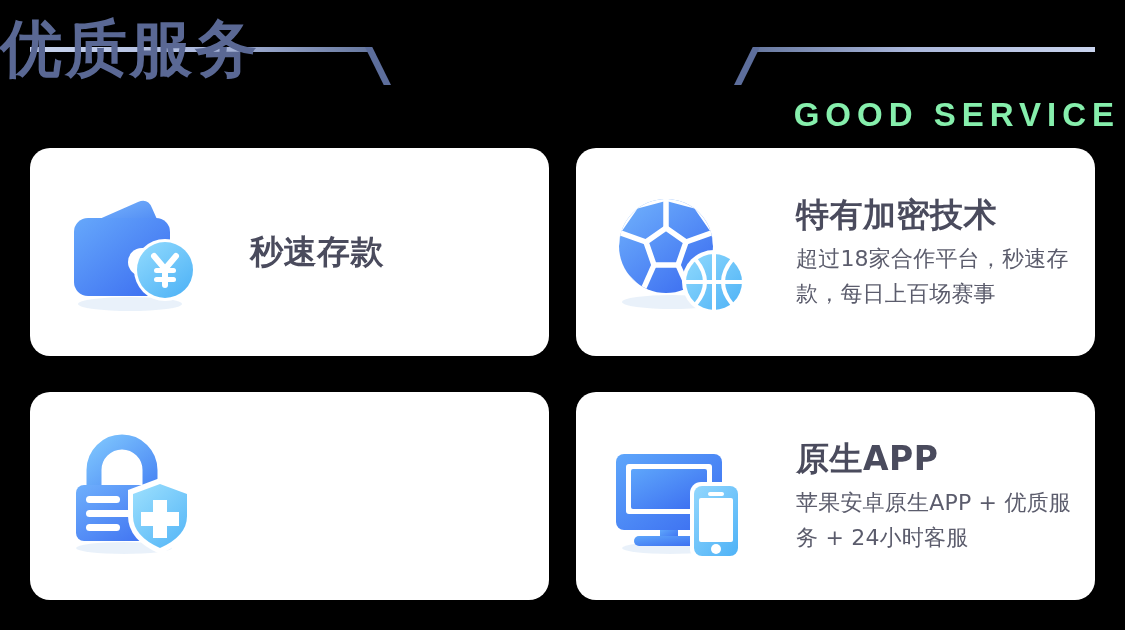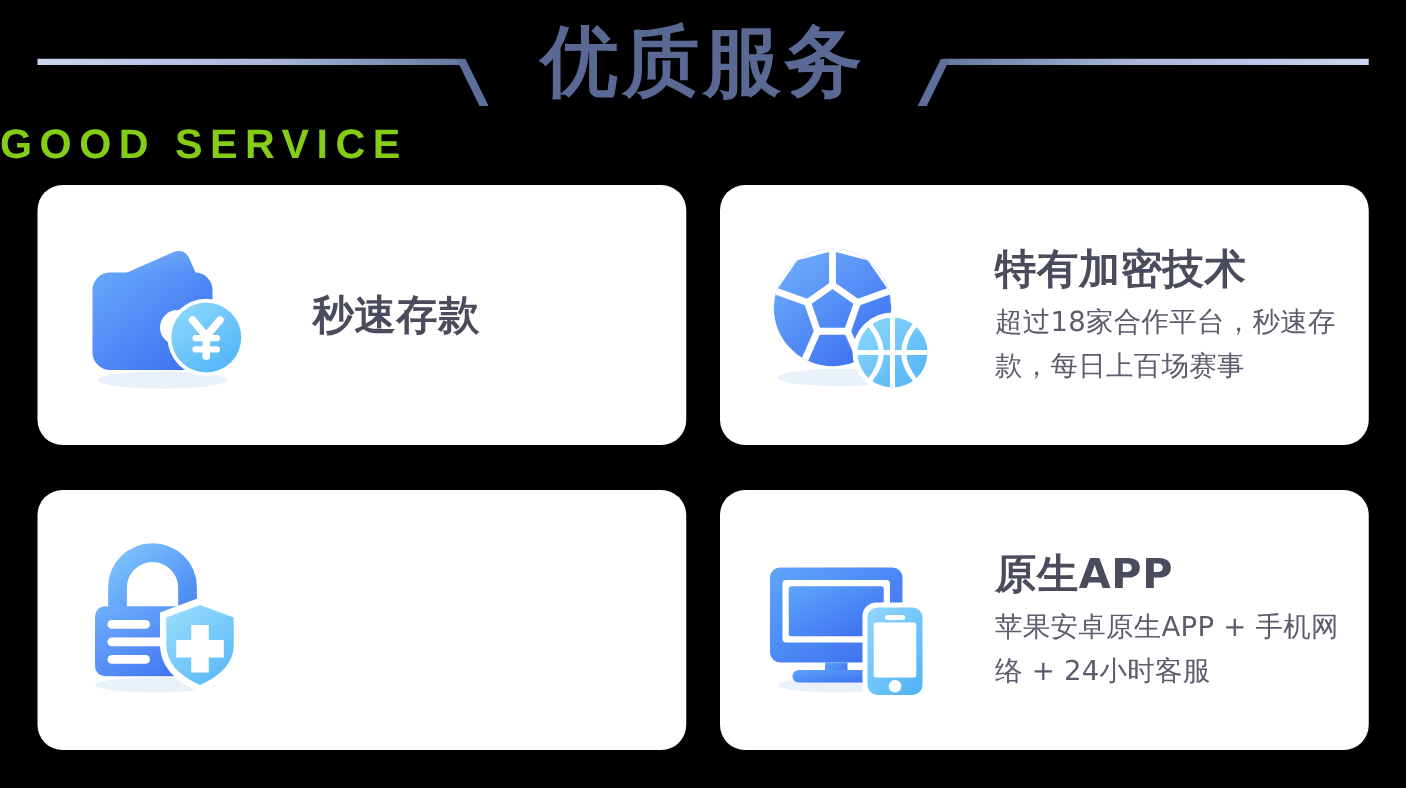--- a/index.html
+++ b/index.html
@@ -51,37 +51,37 @@
   }
   .rule-right .rule-tick {
     left: -21px;
     clip-path: polygon(72% 0, 100% 0, 28% 100%, 0 100%);
   }
 
   .title-zh {
     position: absolute;
     left: 0; top: 6px;
     width: 1125px;
-    text-align: center;
+    text-align: left;
     font-size: 62px;
     font-weight: 700;
     letter-spacing: 3px;
     color: #5a6894;
     line-height: 86px;
     font-family: "DejaVu Sans", "Liberation Sans", sans-serif;
   }
   .title-en {
     position: absolute;
     left: 0; top: 96px;
     width: 1120px;
-    text-align: left;
+    text-align: right;
     font-size: 33px;
     font-weight: 700;
     letter-spacing: 6px;
-    color: #84cc16;
+    color: #86efac;
     line-height: 38px;
   }
 
   
   .grid {
     position: absolute;
     left: 30px; top: 148px;
     width: 1065px; height: 452px;
     display: grid;
     grid-template-columns: 519px 519px;
@@ -287,18 +287,18 @@
           <rect x="24" y="106" width="70" height="10" rx="5" fill="url(#m1)"></rect>
           <rect x="80" y="52" width="52" height="78" rx="11" fill="#ffffff"></rect>
           <rect x="84" y="56" width="44" height="70" rx="8" fill="url(#m2)"></rect>
           <rect x="89" y="68" width="34" height="44" rx="2" fill="#ffffff"></rect>
           <rect x="98" y="62" width="16" height="4" rx="2" fill="#ffffff"></rect>
           <circle cx="106" cy="119" r="5" fill="#ffffff"></circle>
         </svg>
       </div>
       <div class="card-text">
         <div class="card-title">原生APP</div>
-        <div class="card-sub two-line">苹果安卓原生APP + 手机网络 + 24小时客服</div>
+        <div class="card-sub two-line">苹果安卓原生APP + 优质服务 + 24小时客服</div>
       </div>
     </div>
 
   </div>
 </div>
 
 </body></html>

